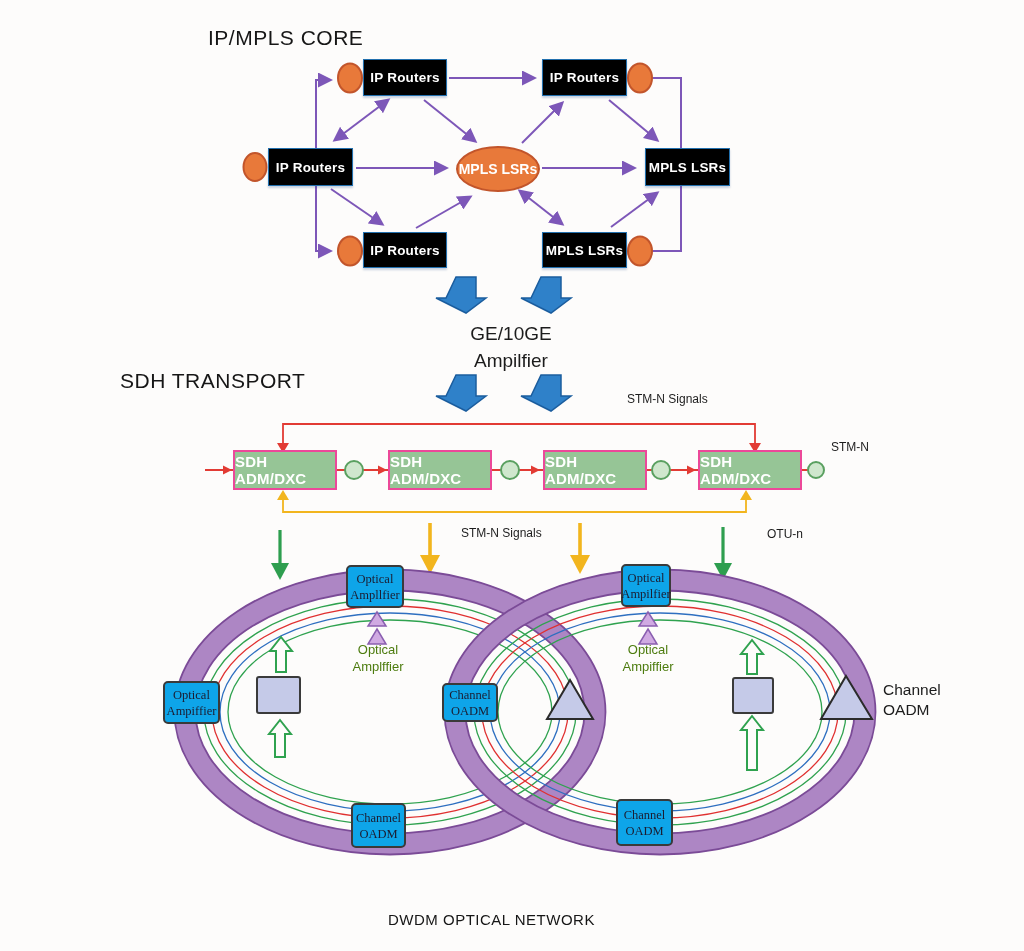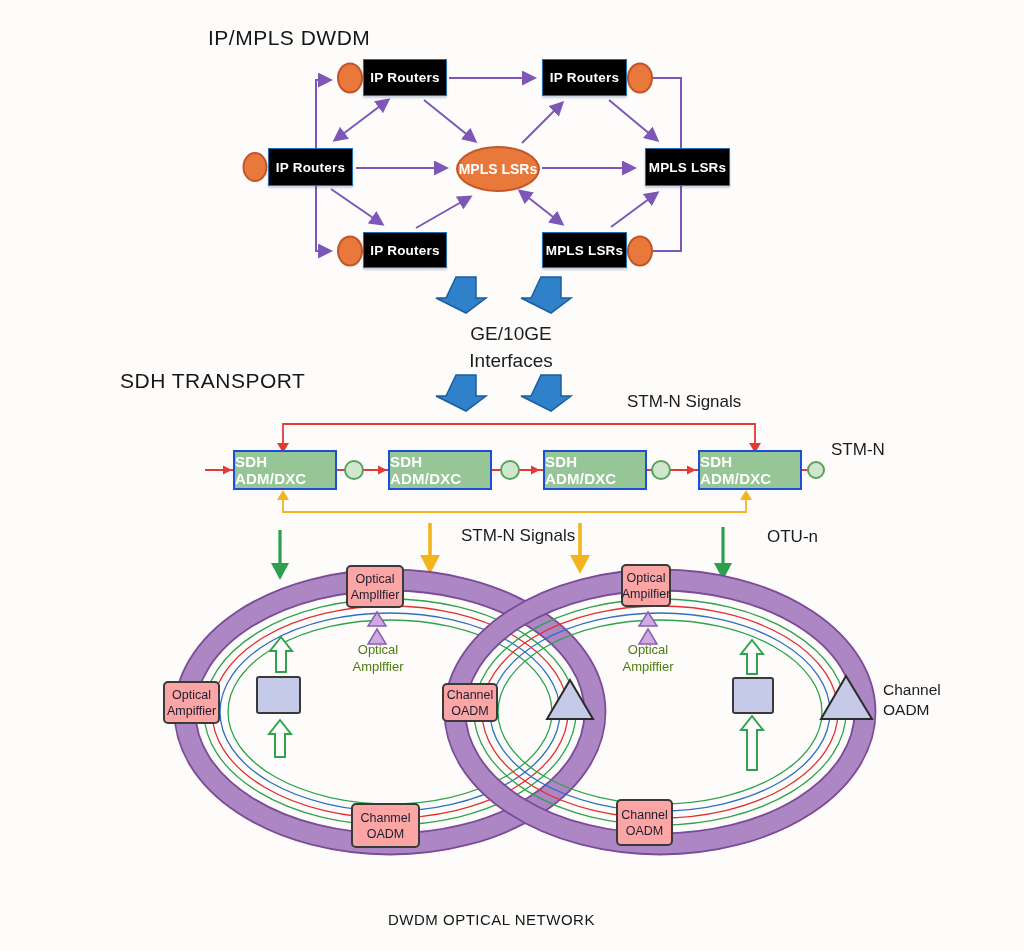--- a/index.html
+++ b/index.html
@@ -6,26 +6,26 @@
   body{font-family:"Liberation Sans",sans-serif;background:#ffffff;}
   #stage{position:relative;width:1024px;height:951px;background:#fdfcfb;overflow:hidden;}
   #stage svg{position:absolute;left:0;top:0;z-index:1;}
   .abs{position:absolute;z-index:2;box-sizing:border-box;}
   .ttl{color:#161616;font-size:21px;letter-spacing:.5px;white-space:nowrap;}
   .nbox{display:flex;align-items:center;justify-content:center;text-align:center;
         color:#fff;font-size:13.5px;font-weight:600;letter-spacing:.2px;}
   .blue{background:#000000;border:1.5px solid #2270ae;box-shadow:0 2px 2px rgba(40,80,140,.25);}
   .orangeell{background:#e8793a;border:2px solid #c2552b;border-radius:50%;
         display:flex;align-items:center;justify-content:center;color:#fff;font-size:14px;font-weight:600;}
-  .green{background:#96c596;border:2px solid #1d4ed8;display:flex;align-items:center;justify-content:center;
+  .green{background:#96c596;border:2px solid #ec4899;display:flex;align-items:center;justify-content:center;
         color:#fff;font-size:15px;font-weight:600;letter-spacing:.2px;}
-  .lav{background:#fca5a5;border:2px solid #3a3a3a;border-radius:5px;
+  .lav{background:#0ea5e9;border:2px solid #3a3a3a;border-radius:5px;
         display:flex;align-items:center;justify-content:center;text-align:center;
-        color:#1c1c30;font-size:12.5px;line-height:1.28;padding:1px;}
-  .lbl{color:#1c1c1c;font-size:17px;white-space:nowrap;}
+        color:#1c1c30;font-size:12.5px;line-height:1.28;padding:1px;font-family:Liberation Serif, serif;}
+  .lbl{color:#1c1c1c;font-size:12px;white-space:nowrap;}
   .freetxt{color:#4d7c0f;font-size:13px;line-height:1.3;text-align:center;}
   .ge{color:#1c1c1c;font-size:19px;line-height:1.4;text-align:center;}
 </style>
 </head>
 <body>
 
 <div id="stage">
 
 <svg width="1024" height="951" viewBox="0 0 1024 951">
   <defs>
@@ -144,33 +144,33 @@
     <path d="M648,612 L657,626 L639,626 Z"></path>
     <path d="M648,629 L657,644 L639,644 Z"></path>
   </g>
 
   <g fill="#c5cae8" stroke="#2b2b2b" stroke-width="2">
     <path d="M570,680 L593,719 L547,719 Z"></path>
     <path d="M846,676 L872,719 L821,719 Z"></path>
   </g>
 </svg>
 
-<div class="abs ttl" style="left:208px;top:26px;">IP/MPLS DWDM</div>
+<div class="abs ttl" style="left:208px;top:26px;">IP/MPLS CORE</div>
 <div class="abs ttl" style="left:120px;top:369px;font-size:21px;">SDH TRANSPORT</div>
 <div class="abs ttl" style="left:388px;top:911px;font-size:15px;">DWDM OPTICAL NETWORK</div>
 
 <div class="abs nbox blue" style="left:363px;top:59px;width:84px;height:37px;">IP Routers</div>
 <div class="abs nbox blue" style="left:542px;top:59px;width:85px;height:37px;">IP Routers</div>
 <div class="abs nbox blue" style="left:268px;top:148px;width:85px;height:38px;">IP Routers</div>
 <div class="abs orangeell" style="left:456px;top:146px;width:84px;height:46px;">MPLS LSRs</div>
 <div class="abs nbox blue" style="left:645px;top:148px;width:85px;height:38px;">MPLS LSRs</div>
 <div class="abs nbox blue" style="left:363px;top:232px;width:84px;height:36px;">IP Routers</div>
 <div class="abs nbox blue" style="left:542px;top:232px;width:85px;height:36px;">MPLS LSRs</div>
 
-<div class="abs ge" style="left:455px;top:321px;width:112px;">GE/10GE Interfaces</div>
+<div class="abs ge" style="left:455px;top:321px;width:112px;">GE/10GE Ampilfier</div>
 
 <div class="abs lbl" style="left:627px;top:392px;">STM-N Signals</div>
 
 <div class="abs green" style="left:233px;top:450px;width:104px;height:40px;">SDH ADM/DXC</div>
 <div class="abs green" style="left:388px;top:450px;width:104px;height:40px;">SDH ADM/DXC</div>
 <div class="abs green" style="left:543px;top:450px;width:104px;height:40px;">SDH ADM/DXC</div>
 <div class="abs green" style="left:698px;top:450px;width:104px;height:40px;">SDH ADM/DXC</div>
 
 <svg class="abs" style="left:0;top:0;z-index:3;pointer-events:none;" width="1024" height="951" viewBox="0 0 1024 951">
   <g fill="#cfe7cd" stroke="#5aa060" stroke-width="2">
@@ -181,21 +181,21 @@
   </g>
 </svg>
 
 <div class="abs lbl" style="left:831px;top:440px;">STM-N</div>
 <div class="abs lbl" style="left:461px;top:526px;">STM-N Signals</div>
 <div class="abs lbl" style="left:767px;top:527px;">OTU-n</div>
 
 <div class="abs lav" style="left:346px;top:565px;width:58px;height:43px;">Optical Ampllfier</div>
 <div class="abs freetxt" style="left:338px;top:642px;width:80px;">Optical Amplffier</div>
 <div class="abs lav" style="left:163px;top:681px;width:57px;height:43px;">Optical Ampiffier</div>
-<div class="abs lav" style="left:351px;top:803px;width:69px;height:45px;">Chanmel OADM</div>
+<div class="abs lav" style="left:351px;top:803px;width:55px;height:45px;">Chanmel OADM</div>
 <div class="abs lav" style="left:442px;top:683px;width:56px;height:39px;">Channel OADM</div>
 
 <div class="abs lav" style="left:621px;top:564px;width:50px;height:43px;">Optical Ampilfier</div>
 <div class="abs freetxt" style="left:608px;top:642px;width:80px;">Optical Ampiffier</div>
 <div class="abs lav" style="left:616px;top:799px;width:57px;height:47px;">Channel OADM</div>
 <div class="abs" style="left:883px;top:680px;width:72px;font-size:15.5px;color:#1c1c1c;line-height:1.3;">Channel OADM</div>
 
 </div>
 
 </body></html>

